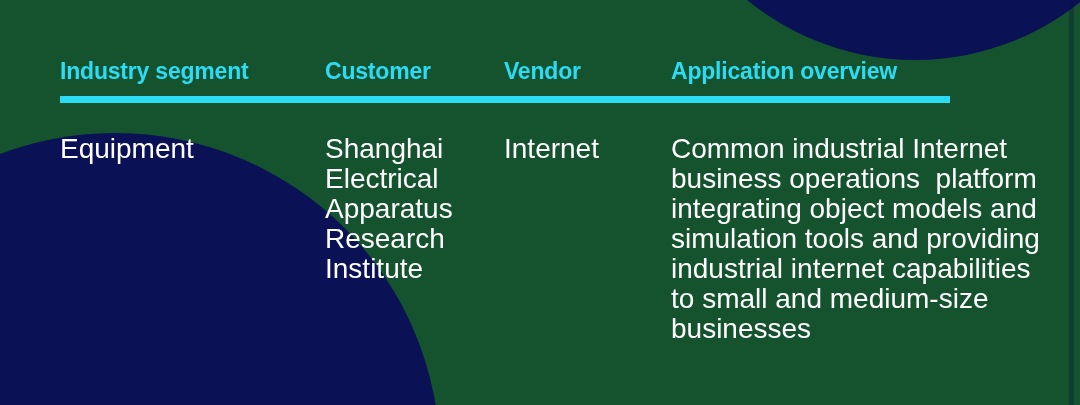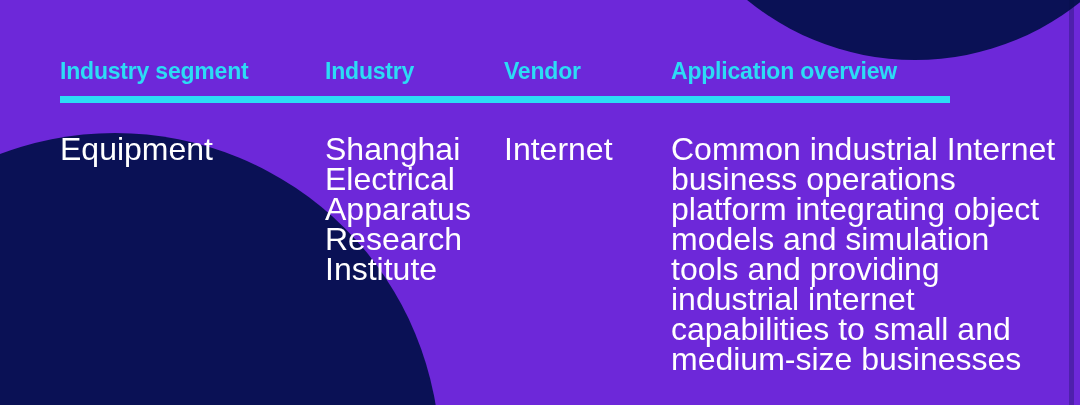--- a/index.html
+++ b/index.html
@@ -5,21 +5,21 @@
   html, body {
     margin: 0;
     padding: 0;
     background: #132a88;
   }
   #slide {
     position: relative;
     width: 1080px;
     height: 405px;
     overflow: hidden;
-    background: #6d28d9;
+    background: #14532d;
     font-family: "Liberation Sans", sans-serif;
     -webkit-font-smoothing: antialiased;
   }
 
   
   .blob {
     position: absolute;
     border-radius: 50%;
     background: #0a1155;
     pointer-events: none;
@@ -87,21 +87,21 @@
   .body-row {
     position: absolute;
     left: 0;
     top: 134px;
     width: 1080px;
   }
   .cell {
     position: absolute;
     top: 0;
     color: #ffffff;
-    font-size: 32px;
+    font-size: 28px;
     line-height: 30px;
     font-weight: normal;
     white-space: pre-wrap;
   }
   .cell.c1 { width: 250px; }
   .cell.c2 { width: 170px; }
   .cell.c3 { width: 160px; }
   .cell.c4 { width: 390px; }
 </style>
 </head>
@@ -110,21 +110,21 @@
 <div id="slide">
 
   <div class="blob" id="blob-top-right"></div>
   <div class="blob" id="blob-bottom-left"></div>
   <div id="edge-stripe"></div>
 
   <div id="table">
 
     <div class="head-row">
       <div class="col-head c1">Industry segment</div>
-      <div class="col-head c2">Industry</div>
+      <div class="col-head c2">Customer</div>
       <div class="col-head c4">Application overview</div>
       <div class="col-head c3">Vendor</div>
     </div>
 
     <div id="rule"></div>
 
     <div class="body-row">
       <div class="cell c1">Equipment</div>
       <div class="cell c2">Shanghai Electrical Apparatus Research Institute</div>
       <div class="cell c3">Internet</div>

